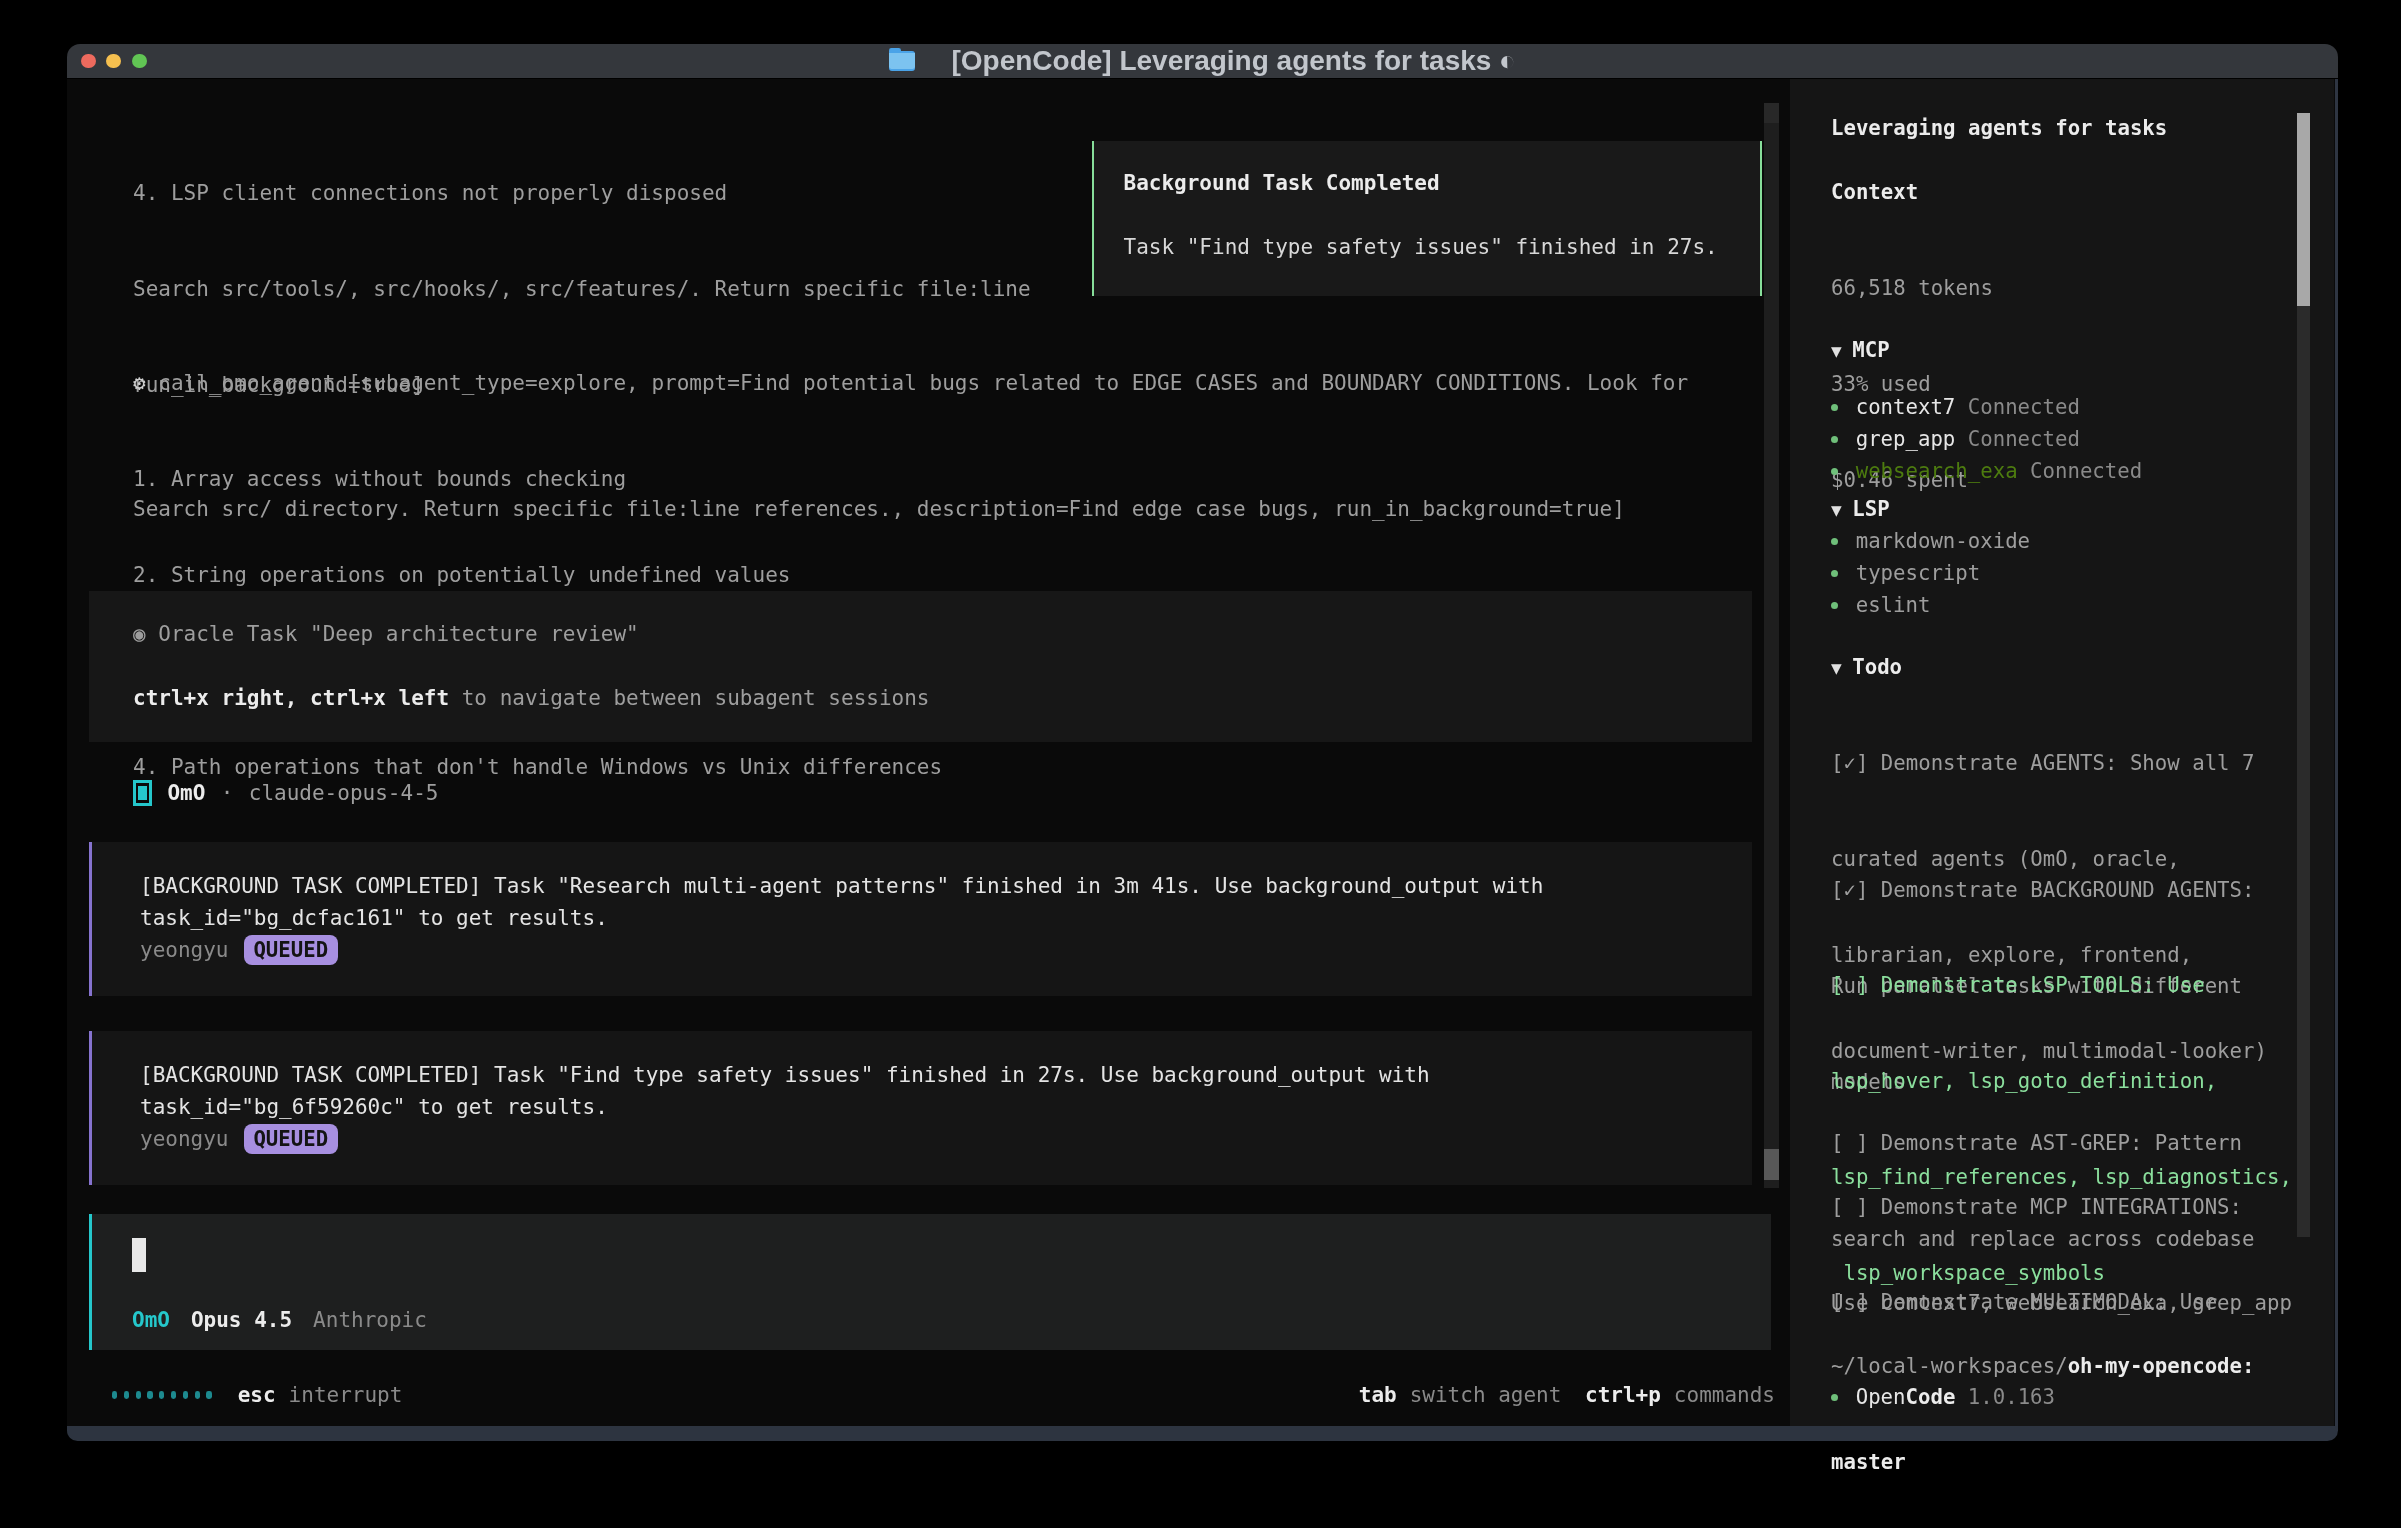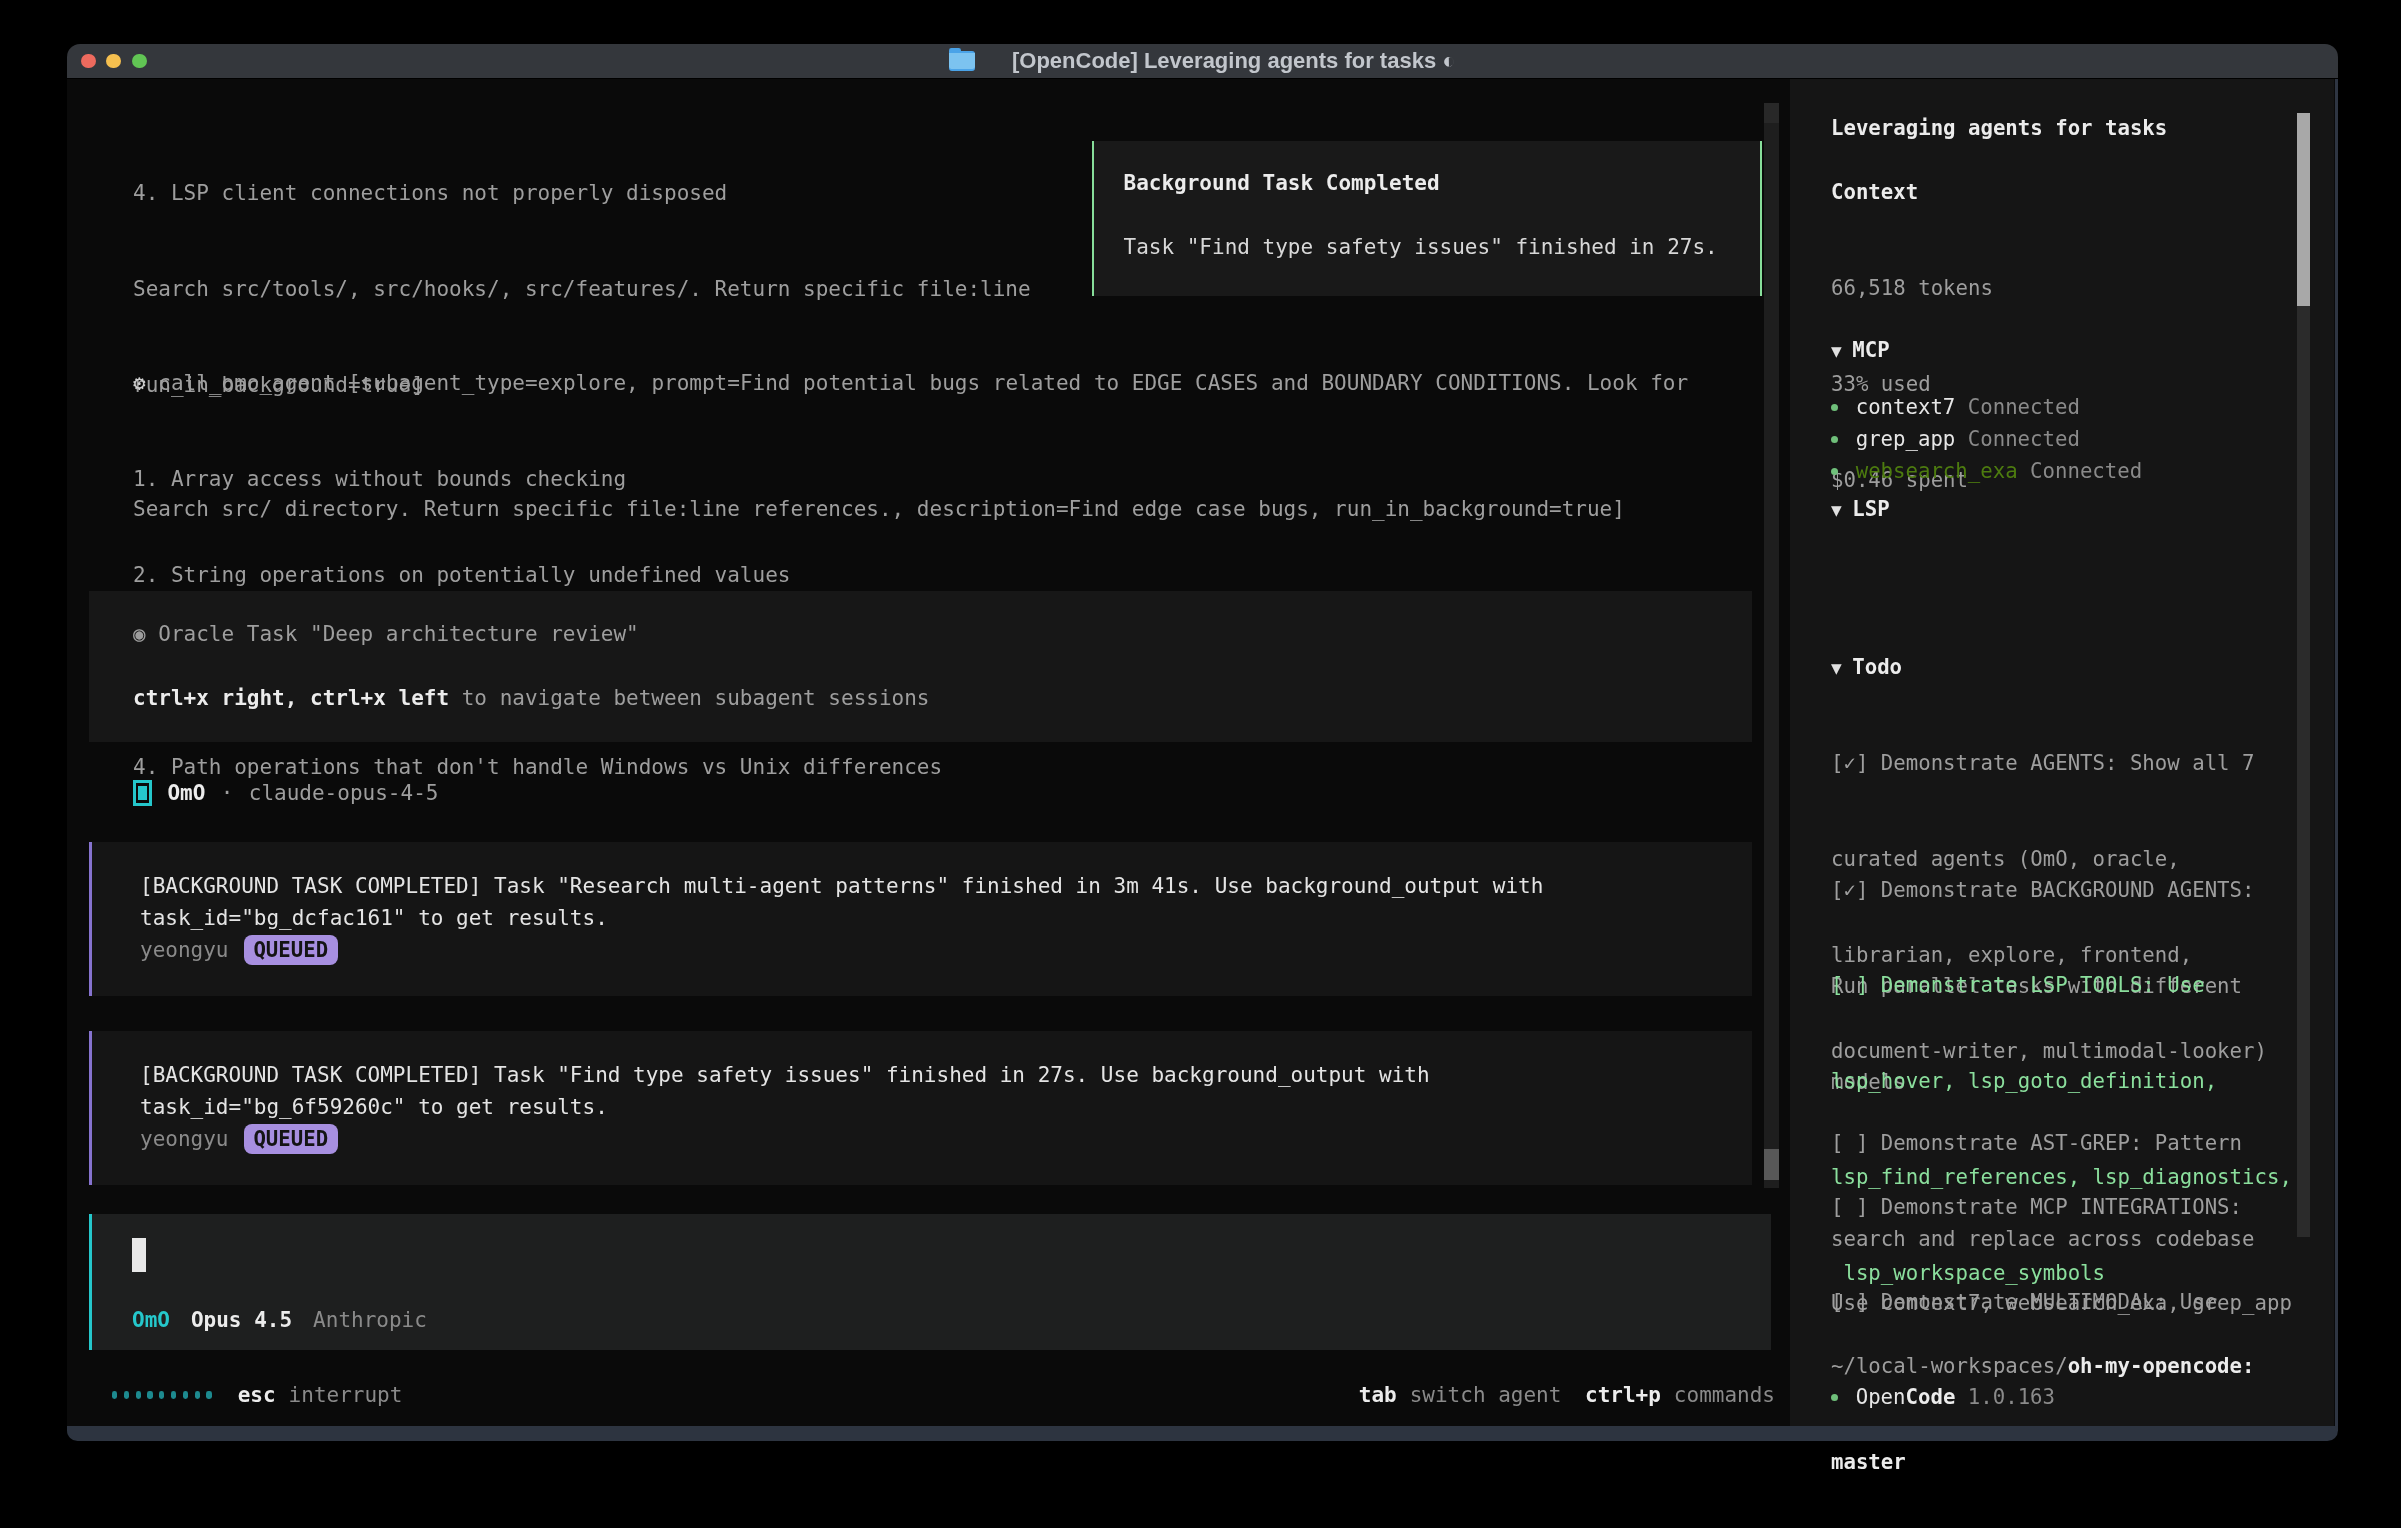--- a/index.html
+++ b/index.html
@@ -14,21 +14,21 @@
   .traffic { display:flex; gap:10.6px; margin-left:14px; }
   .traffic span { width:14.8px; height:14.8px; border-radius:50%; display:block; }
   .tl-red { background:#ed6a5e; } .tl-yellow { background:#f5bf4f; } .tl-green { background:#61c554; }
   .title-wrap { position:absolute; left:0; right:0; display:flex; justify-content:center;
                 align-items:center; gap:9.5px; pointer-events:none; }
   .folder-icon { width:26px; height:20px; background:#4aa3e8; border-radius:3px; position:relative; }
   .folder-icon::before { content:""; position:absolute; left:0; top:-3.5px; width:11.8px; height:5.9px;
                          background:#4aa3e8; border-radius:2.4px 2.4px 0 0; }
   .folder-icon::after { content:""; position:absolute; left:0; top:2.4px; right:0; height:15.4px;
                         background:#7cc3f0; border-radius:0 0 2.4px 2.4px; }
-  .win-title { font-family:"Liberation Sans", sans-serif; font-weight:bold; font-size:22px; color:#c2c6cc;margin-left:27px; }
+  .win-title { font-family:"Liberation Sans", sans-serif; font-weight:bold; font-size:28px; color:#c2c6cc;margin-left:27px; }
 
   .win-body { left:67px; top:79px; width:2271px; height:1347px; background:#0a0a0a;
               border-right:3.5px solid #2e3542; }
   .bottom-bar { left:67px; top:1426px; width:2271px; height:15.4px; background:#2d3440;
                 border-radius:0 0 10.6px 10.6px; }
 
   
   .mono { font-size:21px; line-height:32px; color:#9e9e9e; white-space:pre; }
   .bright { color:#ececec; font-weight:bold; }
   .dim { color:#8a8a8a; }
@@ -208,20 +208,25 @@
   </div>
 
   <div class="sb-block mono" style="top:255px;"><span class="tri">▼</span><span class="bright">MCP</span></div>
   <div class="sb-block" style="top:287px;margin-top:25px;">
     <div class="bullet-row mono" style="height:32px;"><span class="bullet"></span><span style="color:#e6e6e6;">context7</span><span>&nbsp;</span><span class="dim">Connected</span></div>
     <div class="bullet-row mono" style="height:32px;"><span class="bullet"></span><span style="color:#e6e6e6;">grep_app</span><span>&nbsp;</span><span class="dim">Connected</span></div>
     <div class="bullet-row mono" style="height:32px;"><span class="bullet"></span><span style="color:#4d7c0f;">websearch_exa</span><span>&nbsp;</span><span class="dim">Connected</span></div>
   </div>
 
   <div class="sb-block mono" style="top:414px;"><span class="tri">▼</span><span class="bright">LSP</span></div>
+  <div class="sb-block" style="top:446px;">
+    <div class="bullet-row mono" style="height:32px;"><span class="bullet"></span><span>markdown-oxide</span></div>
+    <div class="bullet-row mono" style="height:32px;"><span class="bullet"></span><span>typescript</span></div>
+    <div class="bullet-row mono" style="height:32px;"><span class="bullet"></span><span>eslint</span></div>
+  </div>
 
   <div class="sb-block mono" style="top:572px;"><span class="tri">▼</span><span class="bright">Todo</span></div>
 
   <div class="sb-block mono" style="top:604px;">
     <div>[✓] Demonstrate AGENTS: Show all 7</div>
     <div>curated agents (OmO, oracle,</div>
     <div>librarian, explore, frontend,</div>
     <div>document-writer, multimodal-looker)</div>
   </div>
   <div class="sb-block mono" style="top:731px;">

